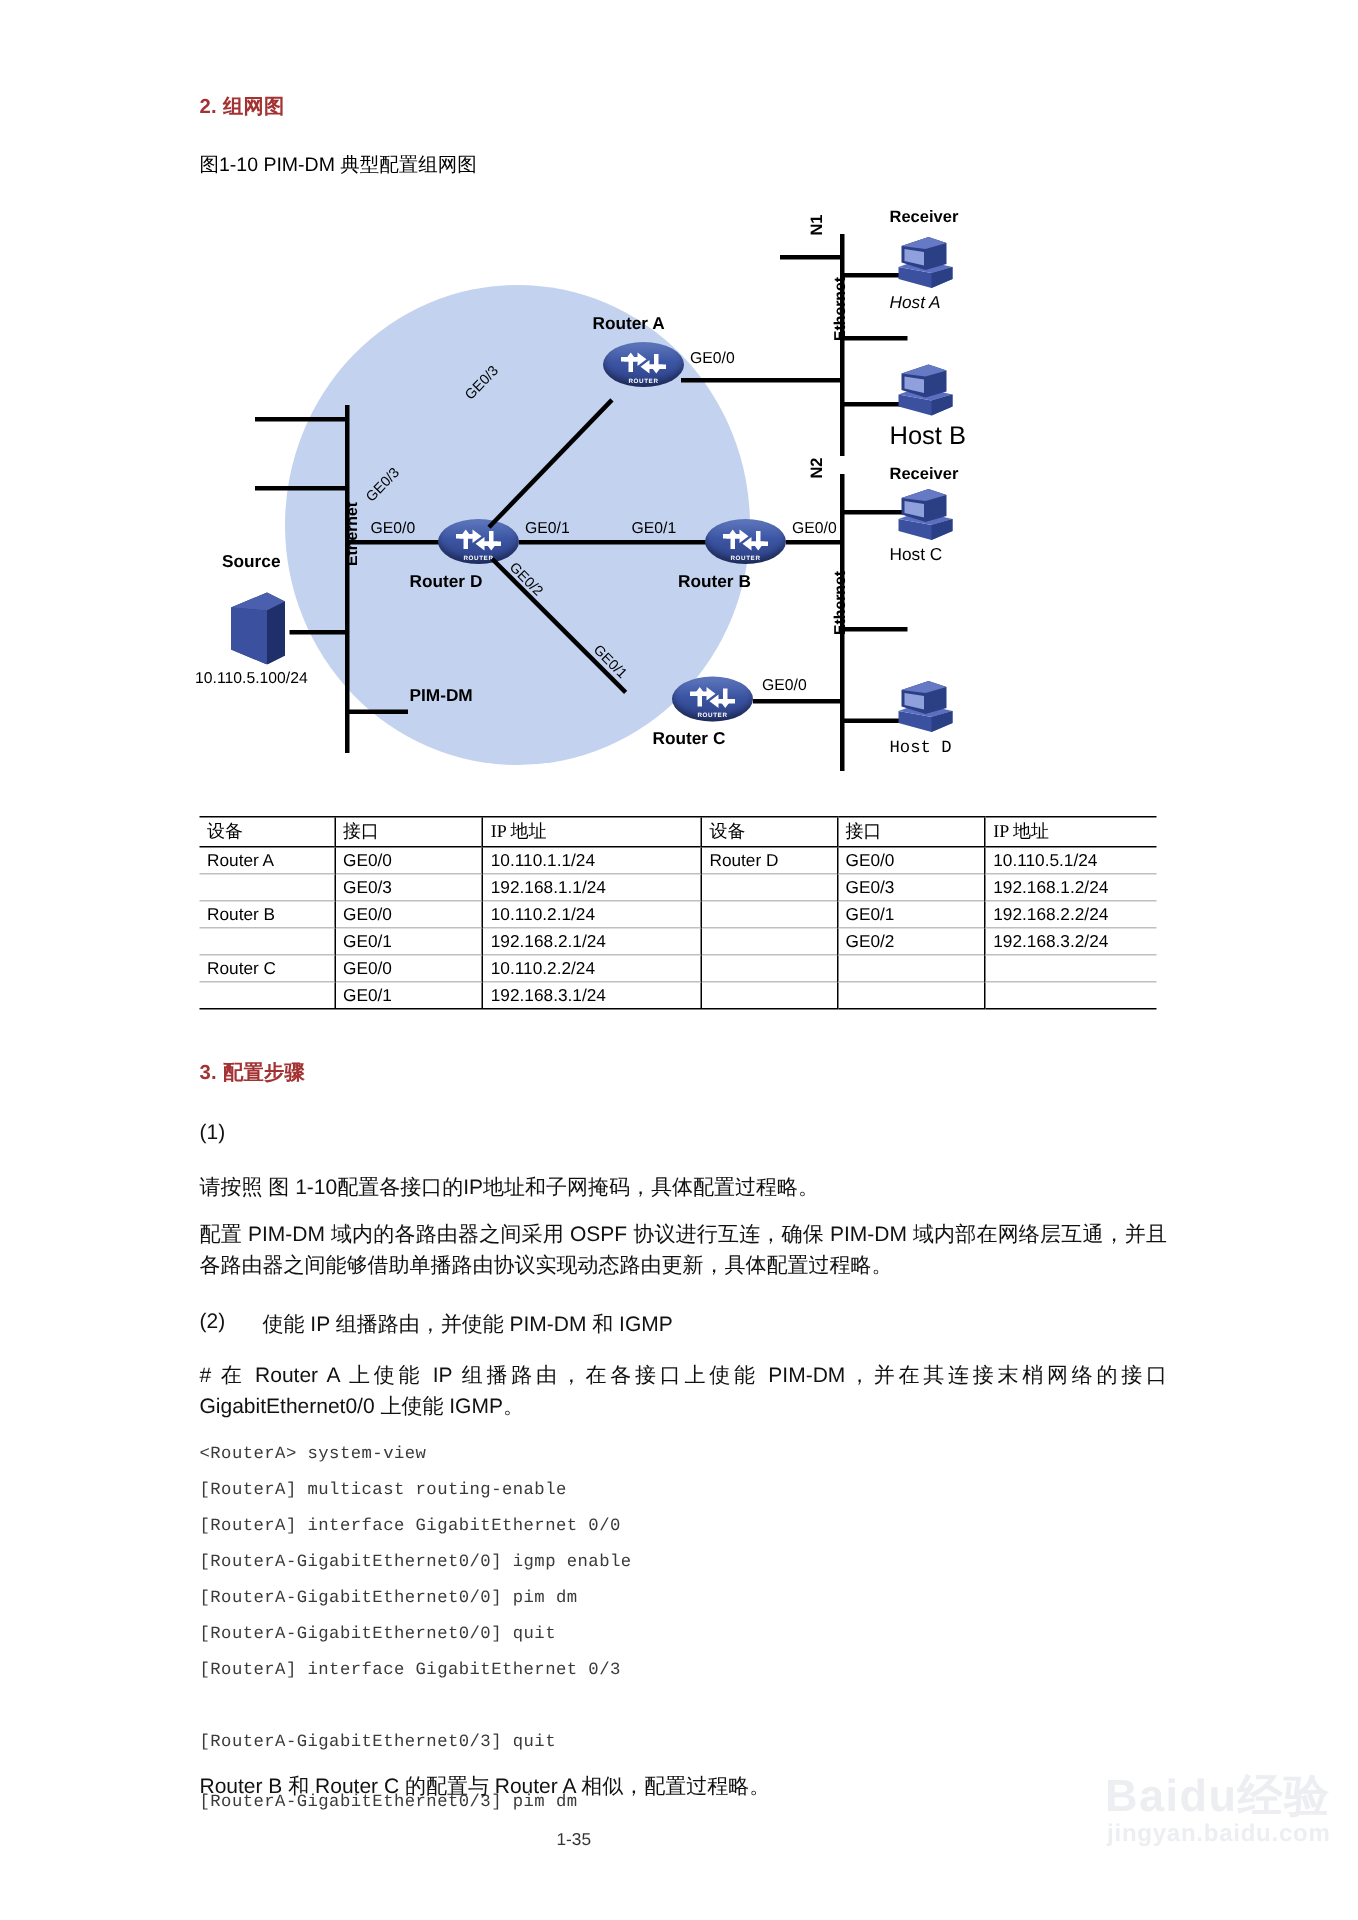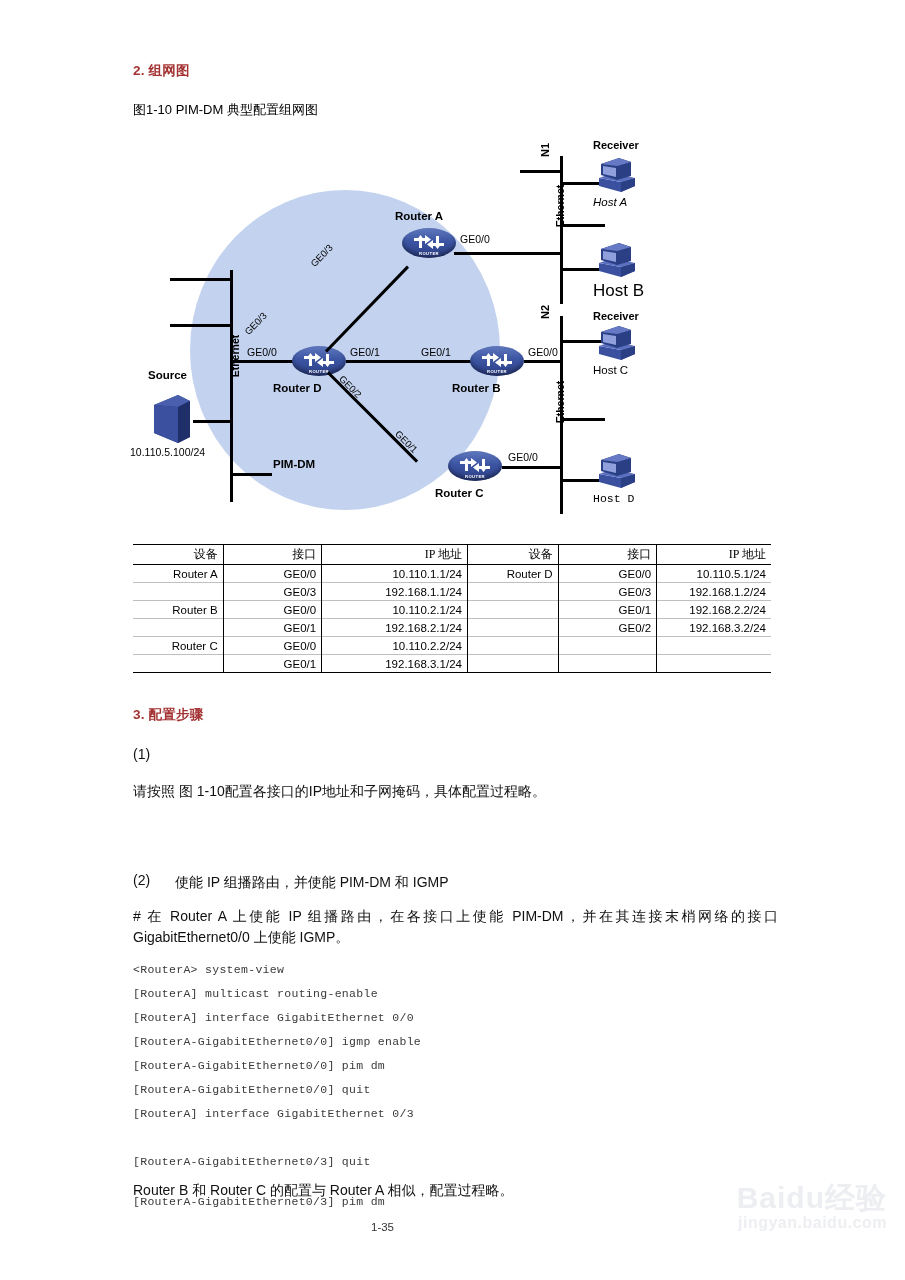--- a/index.html
+++ b/index.html
@@ -44,21 +44,21 @@
   .router svg{position:absolute;left:9px;top:4px;}
 
   
   .server{position:absolute;width:40px;height:50px;}
   
   .pc{position:absolute;width:46px;height:38px;}
 
   
   .tbl{position:absolute;left:133px;top:544px;width:638px;border-collapse:collapse;
        font-size:11.5px;}
-  .tbl td,.tbl th{padding:1px 5px;height:15px;color:#000;font-weight:normal;text-align:right;}
+  .tbl td,.tbl th{padding:1px 5px;height:15px;color:#000;font-weight:normal;text-align:left;}
   .tbl .thead td{font-family:"Liberation Serif","DejaVu Serif",serif;font-size:12px;}
   .tbl .vline{border-left:1px solid #000;}
   .tbl tr.rule-top td{border-top:1px solid #000;}
   .tbl tr.rule-thin td{border-top:1px solid #bfbfbf;}
   .tbl tr.rule-bot td{border-bottom:1px solid #000;}
 
   
   .pagenum{position:absolute;left:0;top:1221px;width:765px;text-align:center;
            font-size:11.5px;color:#333;}
   .wm{position:absolute;right:18px;top:1183px;text-align:right;
@@ -293,20 +293,21 @@
       </tr>
     </tbody>
   </table>
 
   <div class="h-red" style="left:133px;top:706px;">3. 配置步骤</div>
 
   <div class="para-num" style="left:133px;top:746px;">(1)</div>
 
   <div class="para" style="left:133px;top:781px;width:640px;">请按照 图 1-10配置各接口的IP地址和子网掩码，具体配置过程略。</div>
 
+  <div class="para" style="left:133px;top:812px;width:645px;">配置 PIM-DM 域内的各路由器之间采用 OSPF 协议进行互连，确保 PIM-DM 域内部在网络层互通，并且各路由器之间能够借助单播路由协议实现动态路由更新，具体配置过程略。</div>
 
   <div class="para-num" style="left:133px;top:872px;">(2)</div>
   <div class="para" style="left:175px;top:872px;width:600px;">使能 IP 组播路由，并使能 PIM-DM 和 IGMP</div>
 
   <div class="para" style="left:133px;top:906px;width:645px;"># 在 Router A 上使能 IP 组播路由，在各接口上使能 PIM-DM，并在其连接末梢网络的接口 GigabitEthernet0/0 上使能 IGMP。</div>
 
   <div>
     <div class="cli" style="left:133px;top:963px;">&lt;RouterA&gt; system-view</div>
     <div class="cli" style="left:133px;top:987px;">[RouterA] multicast routing-enable</div>
     <div class="cli" style="left:133px;top:1011px;">[RouterA] interface GigabitEthernet 0/0</div>

